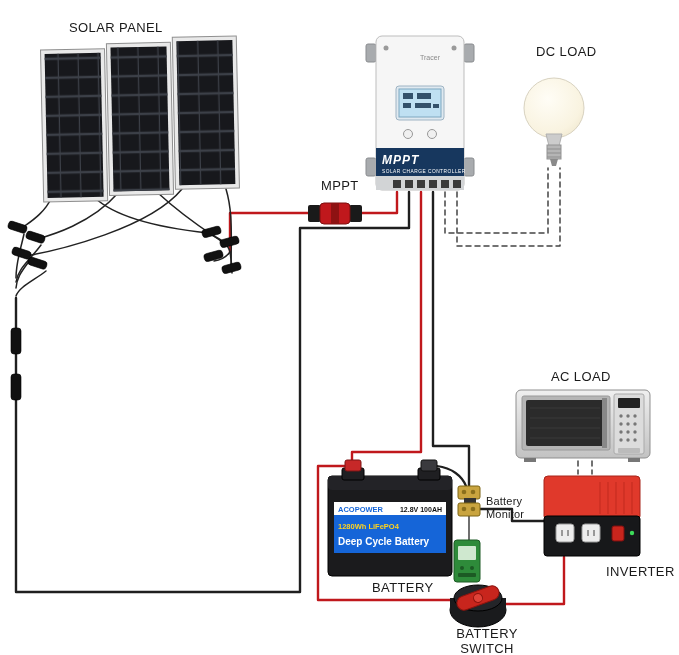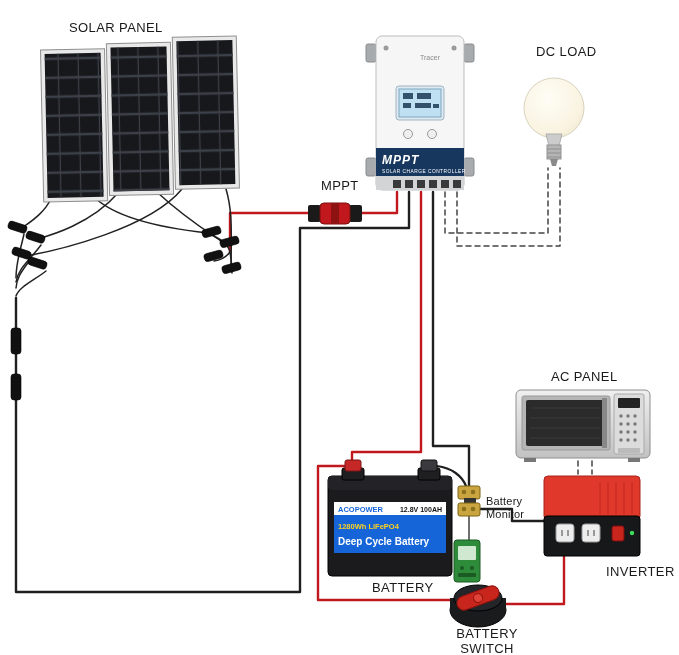--- a/index.html
+++ b/index.html
@@ -226,21 +226,21 @@
     <g transform="rotate(-20 478 598)">
       <rect x="456" y="591" width="44" height="14" rx="7" fill="#c8251d" stroke="#8e140e"></rect>
       <circle cx="478" cy="598" r="4.5" fill="#e04238" stroke="#8e140e"></circle>
     </g>
   </g>
 </svg>
 
 <div class="lbl" style="left:69px;top:20px">SOLAR PANEL</div>
 <div class="lbl" style="left:536px;top:44px">DC LOAD</div>
 <div class="lbl" style="left:321px;top:178px">MPPT</div>
-<div class="lbl" style="left:551px;top:369px">AC PANEL</div>
+<div class="lbl" style="left:551px;top:369px">AC LOAD</div>
 <div class="lbl" style="left:372px;top:580px">BATTERY</div>
 <div class="lbl small" style="left:486px;top:495px">Battery
 Monitor</div>
 <div class="lbl" style="left:606px;top:564px">INVERTER</div>
 <div class="lbl center" style="left:437px;top:626px;width:100px">BATTERY
 SWITCH</div>
 
 </div>
 
 </body></html>

